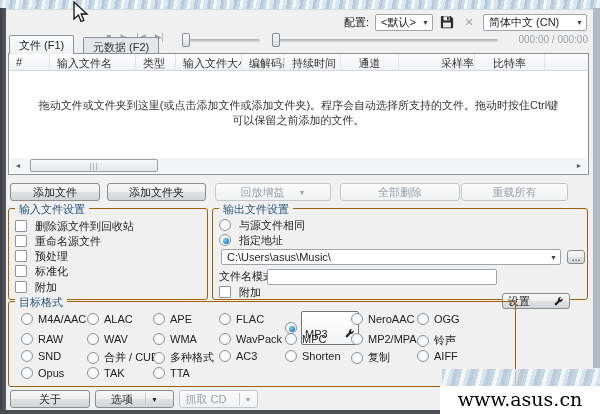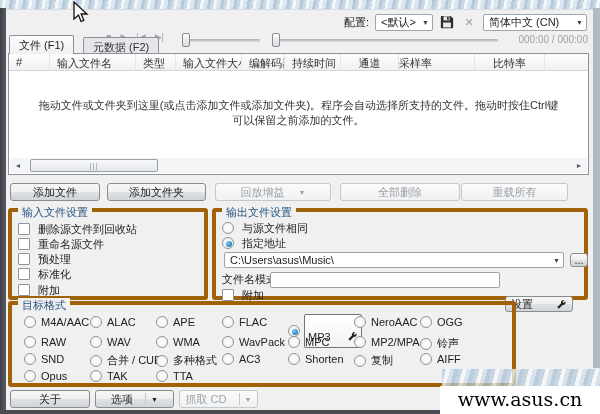--- a/index.html
+++ b/index.html
@@ -62,21 +62,21 @@
   
   .btn { display:flex; align-items:center; justify-content:center; height:18px;
     border:1px solid #8a8d90; border-radius:3px; color:#222;
     background:linear-gradient(#f7f7f7 0%,#efeff0 48%,#dfe1e3 52%,#d2d5d8 100%); }
   .btn.dis { color:#9ba1a8; border-color:#c3c7cb; background:linear-gradient(#fbfbfb,#f0f1f2); }
   .btn .dd { font-size:7px; margin-left:14px; }
   .btn .sep { width:1px; height:12px; background:#c3c7cb; margin-left:12px; }
   .actrow .btn { position:absolute; top:0; }
 
   
-  .gb { border:4px solid #a16207; border-radius:3px;text-decoration:underline; }
+  .gb { border:1px solid #a16207; border-radius:3px;text-decoration:underline; }
   .gb-title { position:absolute; top:-7px; left:6px; background:#f0f0f0; padding:0 4px; color:#27557e; }
 
   .cb { display:inline-block; position:relative; width:12px; height:12px; background:#fff;
     border:1px solid #8e959c; border-radius:1px; vertical-align:-2px; }
   .cb.checked::after { content:"✓"; position:absolute; left:0px; top:-3px; color:#3566a8;
     font-size:12px; font-weight:bold; }
   .radio { display:inline-block; position:relative; width:12px; height:12px; border:1px solid #8e959c;
     border-radius:50%; background:radial-gradient(#ffffff,#eceef0); vertical-align:-2px; }
   .radio.sel::after { content:""; position:absolute; left:3px; top:3px; width:6px; height:6px; border-radius:50%;
     background:radial-gradient(circle at 35% 35%,#7ed0f0,#1f7ac4 75%); }
@@ -146,21 +146,21 @@
 
     <div class="abs table">
       <div class="thead">
         <div class="th" style="width:41px">#</div>
         <div class="th" style="width:86px">输入文件名</div>
         <div class="th" style="width:40px">类型</div>
         <div class="th" style="width:66px">输入文件大小</div>
         <div class="th" style="width:43px">编解码器</div>
         <div class="th" style="width:56px">持续时间</div>
         <div class="th" style="width:58px;text-align:center;padding-left:0">通道</div>
-        <div class="th" style="width:76px;text-align:left;padding-left:0">采样率</div>
+        <div class="th" style="width:76px;text-align:right;padding-left:0">采样率</div>
         <div class="th" style="width:70px;text-align:center;padding-left:0">比特率</div>
         <div class="th" style="flex:1;border-right:none"></div>
       </div>
       <div class="hint">
         <div>拖动文件或文件夹到这里(或点击添加文件或添加文件夹)。程序会自动选择所支持的文件。拖动时按住Ctrl键</div>
         <div>可以保留之前添加的文件。</div>
       </div>
       <div class="hscroll">
         <div class="sb-btn">◄</div>
         <div class="sb-track">

